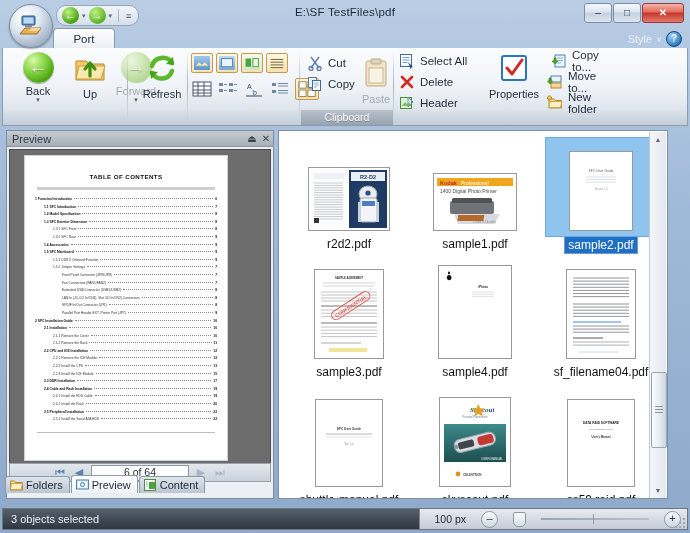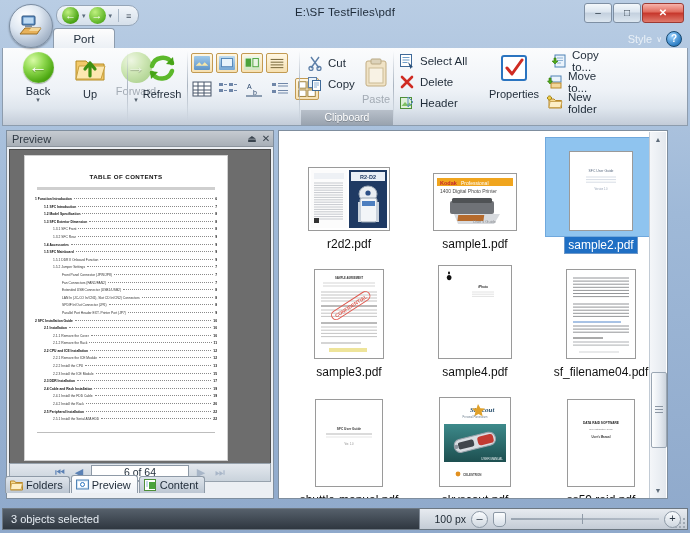--- a/index.html
+++ b/index.html
@@ -187,21 +187,21 @@
   .vs-grip{position:absolute;left:3px;top:33px;width:8px;height:6px;}
   .vs-grip i{display:block;height:1px;background:#8b96a3;margin-bottom:2px;}
   
   .status{
     position:absolute;left:2px;bottom:3px;width:686px;height:22px;
     background:linear-gradient(180deg,#56606b,#2f3740);
     border:1px solid #6c7782;box-sizing:border-box;display:flex;align-items:center;
   }
   .status .msg{color:#e7edf3;font-size:11px;padding-left:8px;flex:1;}
   .zoomzone{
-    height:20px;display:flex;align-items:center;gap:5px;padding:0 6px;
+    height:20px;display:flex;align-items:center;gap:15px;padding:0 6px;
     background:linear-gradient(180deg,#e7ebf0,#c4ccd6);border-left:1px solid #7e8894;
     width:268px;box-sizing:border-box;
   }
   .zlabel{font-size:10.5px;color:#222c36;width:40px;text-align:right;}
   .zbtn{width:15px;height:15px;border-radius:50%;
     background:linear-gradient(180deg,#fafcfe,#cfd7e0);border:1px solid #8c98a5;
     font-size:11px;line-height:13px;text-align:center;color:#2b3643;}
   .slider{flex:1;height:12px;position:relative;}
   .slider .track{position:absolute;left:0;right:0;top:5px;height:2px;
     background:linear-gradient(90deg,#9aa5b1,#b7c0cb);}

